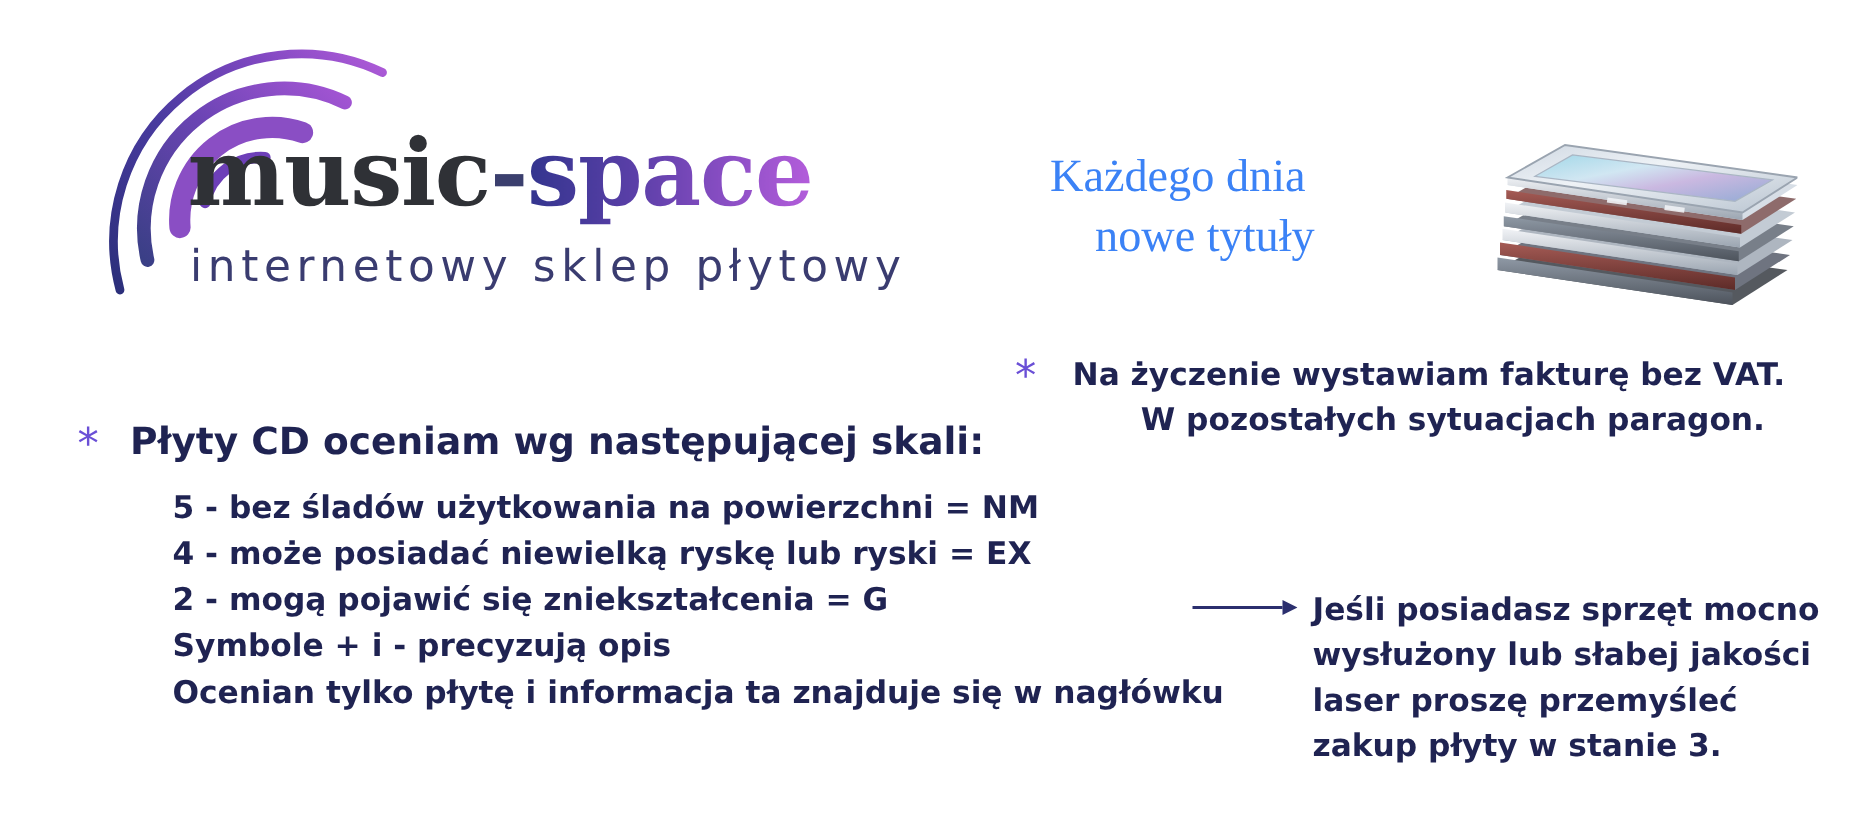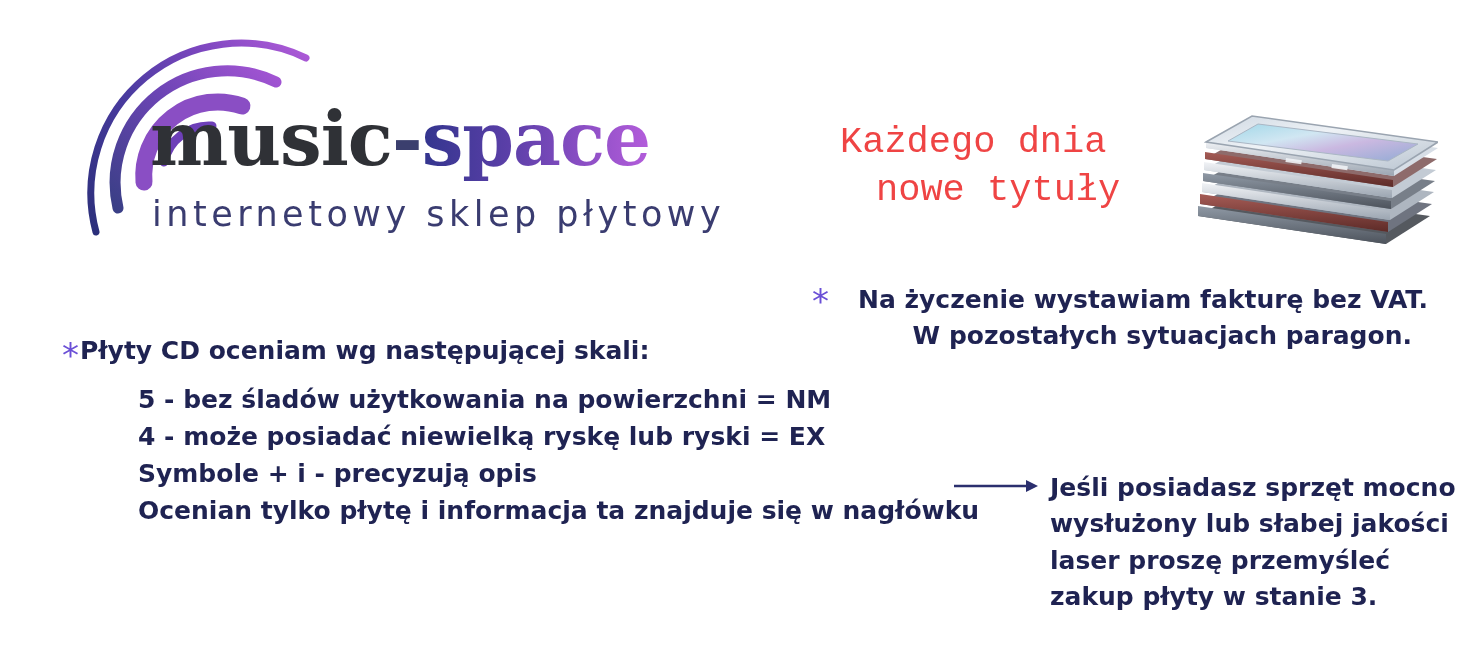--- a/index.html
+++ b/index.html
@@ -60,24 +60,24 @@
     color: #3a3c70;
     white-space: nowrap;
   }
 
   
   #slogan {
     position: absolute;
     left: 840px;
     top: 118px;
     width: 330px;
-    font-family: Liberation Mono, monospace;
+    font-family: Liberation Serif, serif;
     font-size: 37px;
     line-height: 1.30;
-    color: #ef4444;
+    color: #3b82f6;
     white-space: nowrap;
   }
   #slogan .line2 { margin-left: 36px; }
 
   
   #cd-stack {
     position: absolute;
     left: 1190px;
     top: 66px;
     width: 248px;
@@ -121,23 +121,23 @@
   #grading-block .ast {
     position: absolute;
     left: 0;
     top: 2px;
     color: #6a4fd6;
     font-size: 34px;
     font-family: "DejaVu Sans", sans-serif;
     line-height: 1;
   }
   #grading-heading {
-    margin-left: 18px;
-    font-family: "DejaVu Sans", sans-serif;
-    font-size: 25px;
+    margin-left: 42px;
+    font-family: "DejaVu Sans", sans-serif;
+    font-size: 30px;
     color: #1f2352;
     font-weight: 600;
     white-space: nowrap;
   }
   #grading-list {
     margin: 16px 0 0 76px;
     font-family: "DejaVu Sans", sans-serif;
     font-size: 25px;
     line-height: 1.48;
     color: #1f2352;
@@ -281,20 +281,23 @@
   <span class="ast">*</span>
   <div id="grading-heading">Płyty CD oceniam wg następującej skali:</div>
   <div id="grading-list">
     <div class="row">
       <span>5 - bez śladów użytkowania na powierzchni = </span><span class="grade">NM</span>
     </div>
     <div class="row">
       <span>4 - może posiadać niewielką ryskę lub ryski = </span><span class="grade">EX</span>
     </div>
     <div class="row">
+      <span>2 - mogą pojawić się zniekształcenia = </span><span class="grade">G</span>
+    </div>
+    <div class="row">
       <span>Symbole + i - precyzują opis</span><span class="grade"></span>
     </div>
     <div class="row">
       <span>Ocenian tylko płytę i informacja ta znajduje się w nagłówku</span><span class="grade"></span>
     </div>
   </div>
 </div>
 
 <span id="advice-arrow">
   <svg width="86" height="20" viewBox="0 0 86 20">

